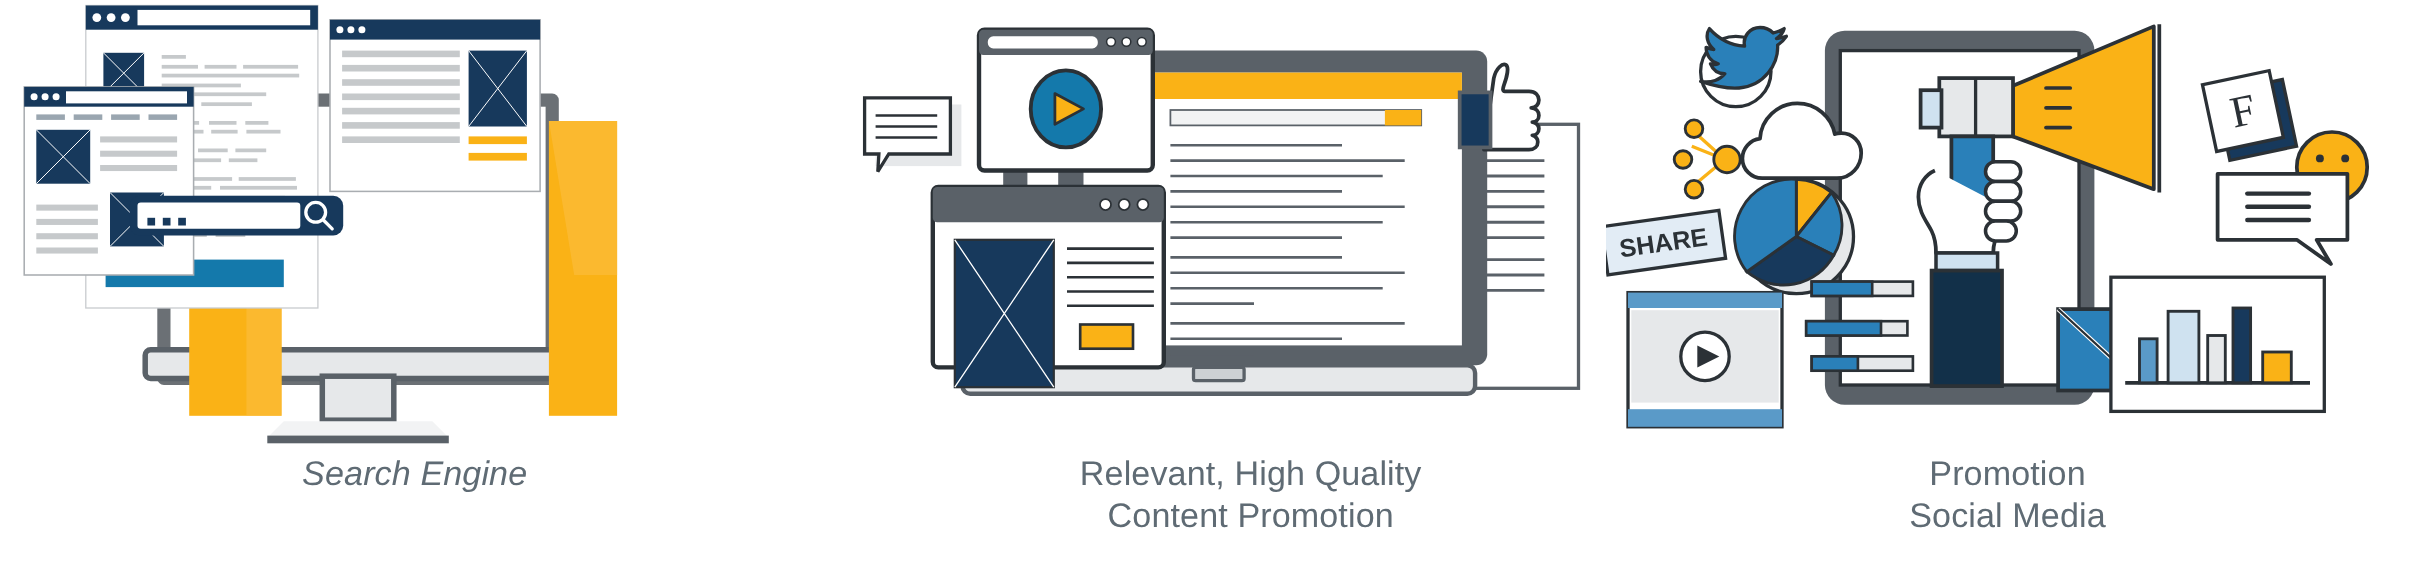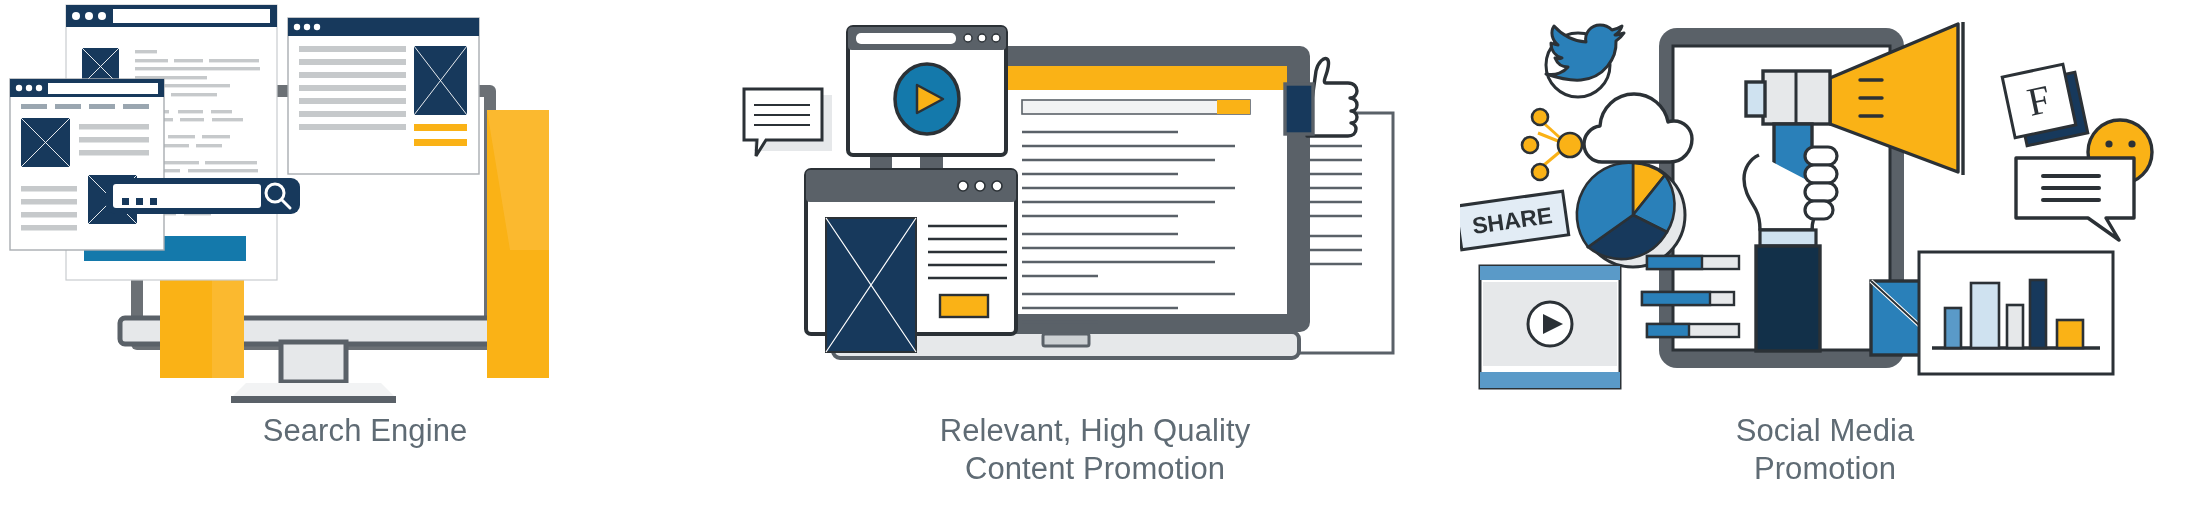--- a/index.html
+++ b/index.html
@@ -5,22 +5,22 @@
 <style>
   html,body{margin:0;padding:0;background:#ffffff;}
   body{
     width:2190px;height:519px;
     font-family:"Liberation Sans","DejaVu Sans",sans-serif;
     overflow:hidden;
     -webkit-font-smoothing:antialiased;
   }
   .board{position:relative;width:2190px;height:519px;background:#fff;}
   .panel{position:absolute;top:0;height:519px;width:730px;}
-  #panel-seo{left:0;}
-  #panel-content{left:730px;}
+  #panel-seo{left:12px;font-style:italic;}
+  #panel-content{left:772px;}
   #panel-social{left:1460px;}
 
   .art{position:absolute;left:0;top:0;width:730px;height:410px;}
   .art svg{display:block;width:730px;height:410px;}
 
   .caption{
     position:absolute;left:0;top:412px;width:730px;
     text-align:center;
     color:#5f6b74;
     font-size:31px;
@@ -423,18 +423,18 @@
           <line x1="472" y1="348" x2="640" y2="348" stroke="#2b3136" stroke-width="3.4"></line>
           <rect x="485" y="308" width="16" height="40" fill="#5a9ac8" stroke="#2b3136" stroke-width="2.6"></rect>
           <rect x="511" y="283" width="28" height="65" fill="#cfe2f0" stroke="#2b3136" stroke-width="2.6"></rect>
           <rect x="547" y="305" width="16" height="43" fill="#e6e8ea" stroke="#2b3136" stroke-width="2.6"></rect>
           <rect x="570" y="280" width="16" height="68" fill="#17395c" stroke="#2b3136" stroke-width="2.6"></rect>
           <rect x="597" y="320" width="26" height="28" fill="#fab216" stroke="#2b3136" stroke-width="2.6"></rect>
         </g>
       </svg>
     </div>
     <div class="caption">
+      <span class="ln">Promotion</span>
       <span class="ln">Social Media</span>
-      <span class="ln">Promotion</span>
     </div>
   </div>
 
 </div>
 
 </body></html>

